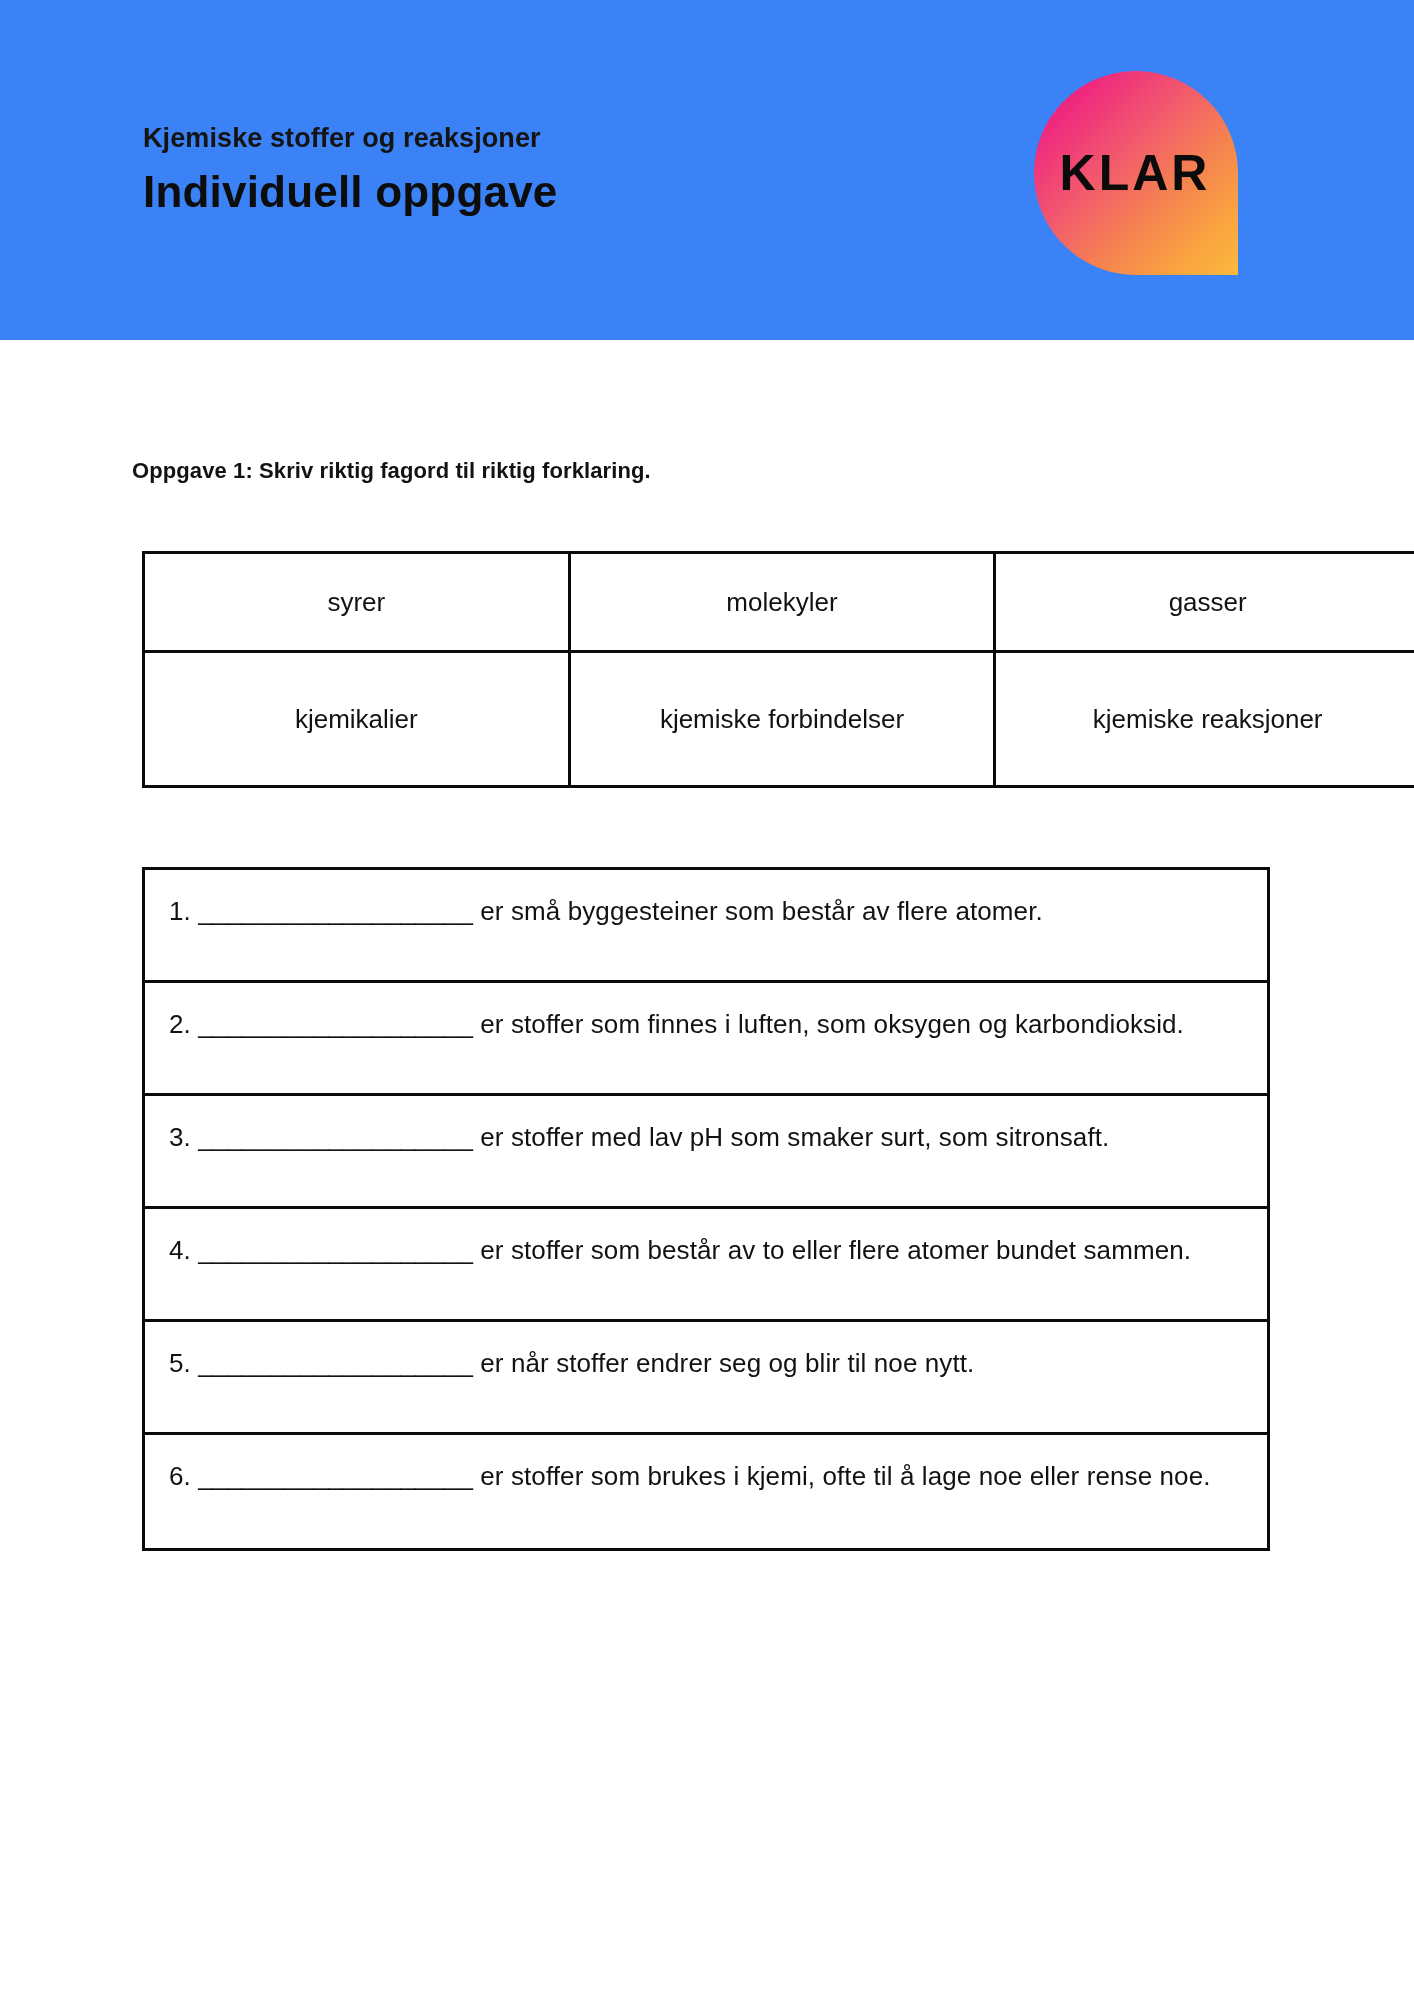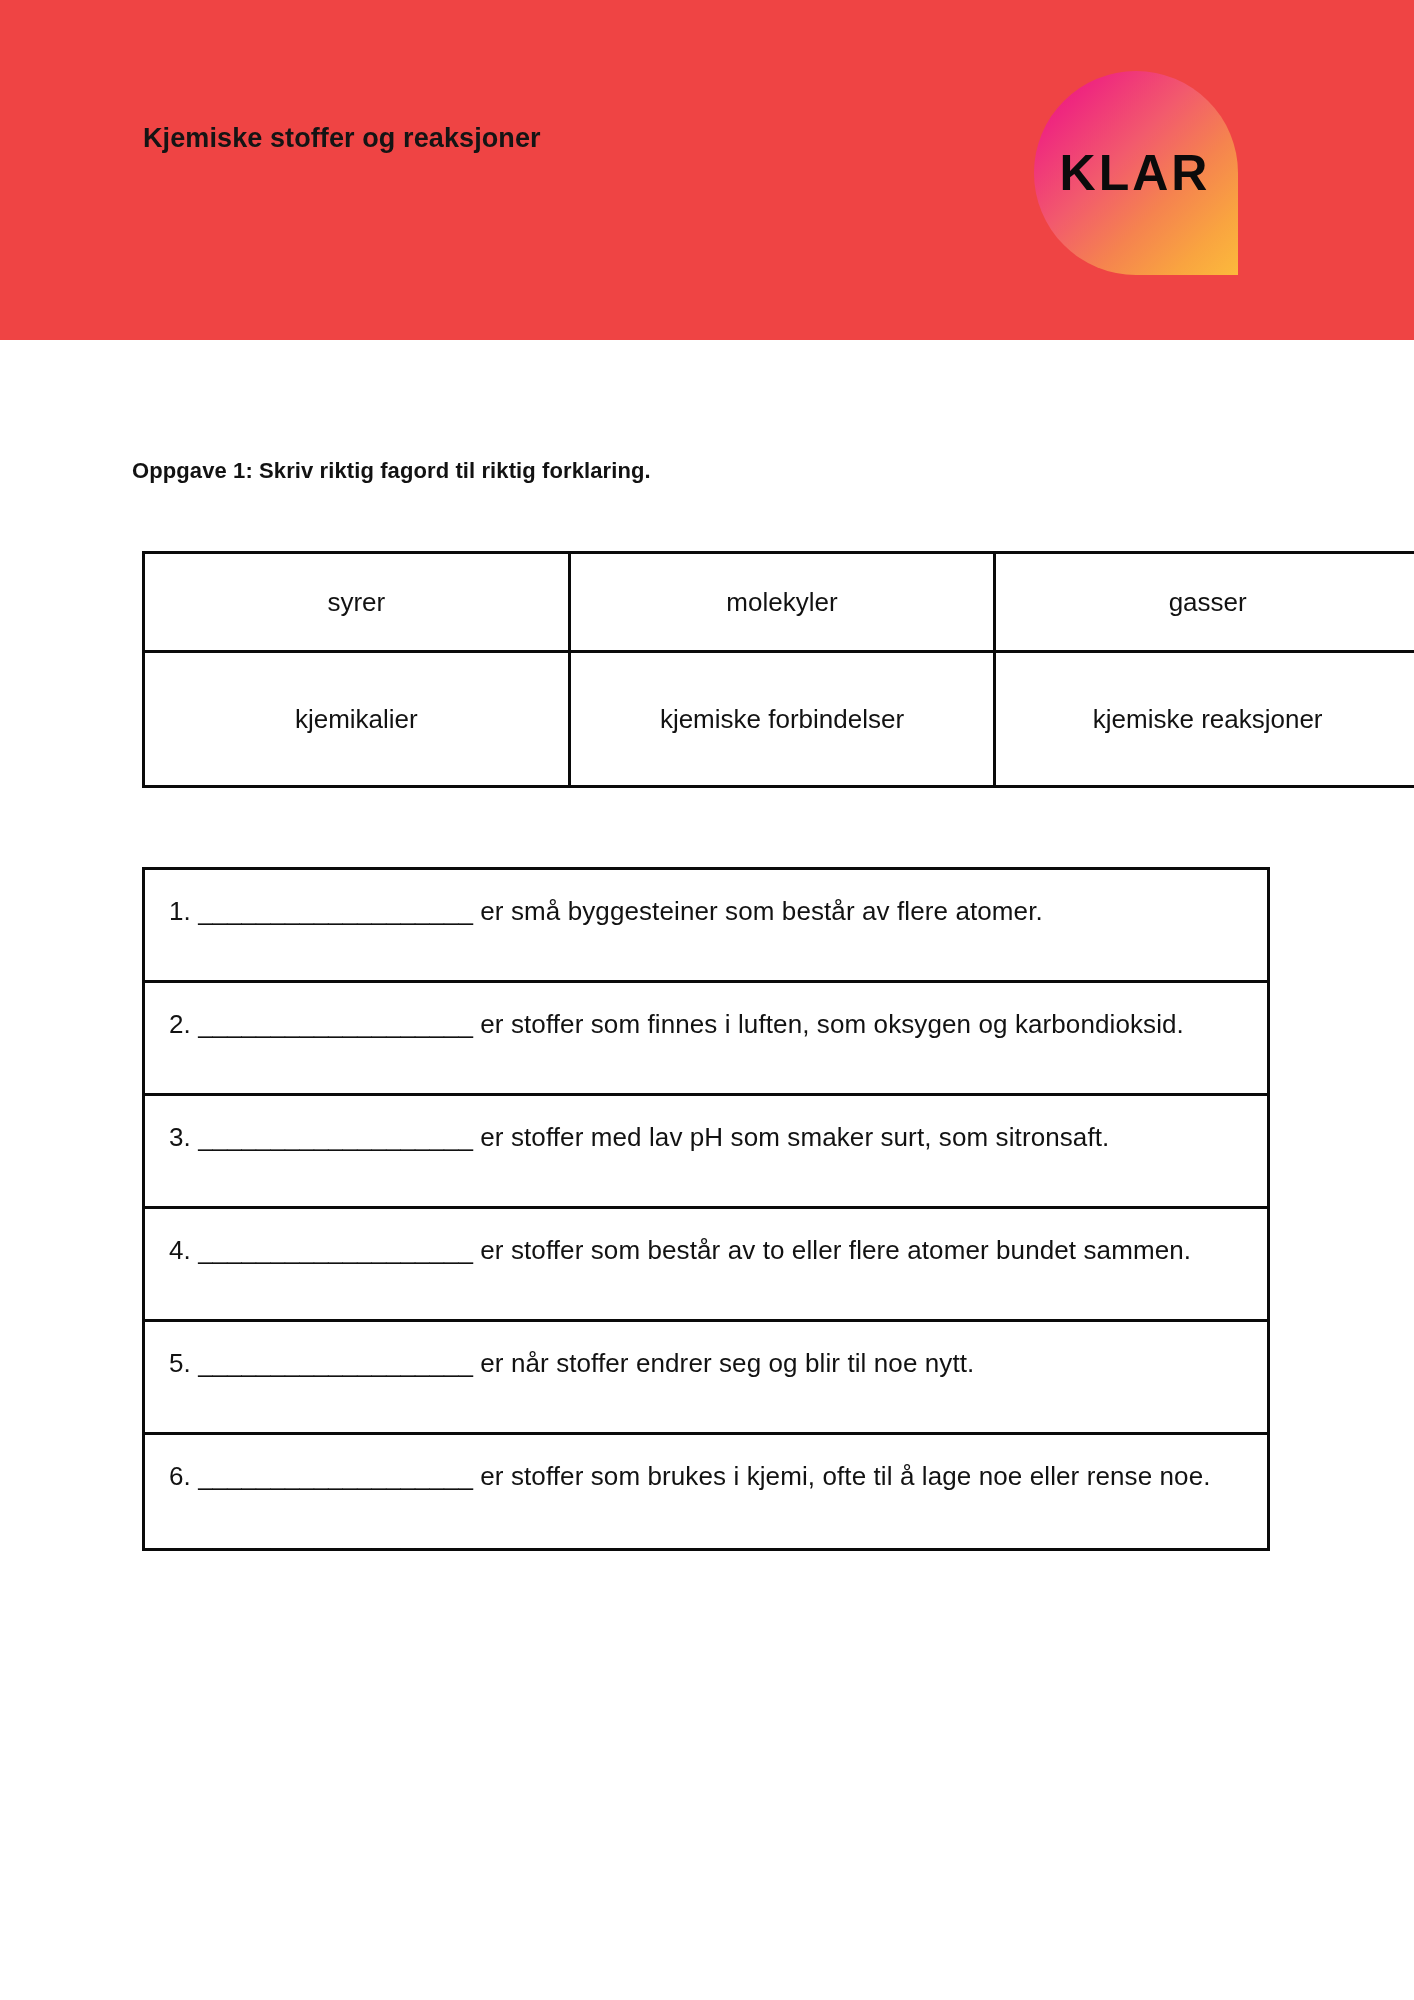--- a/index.html
+++ b/index.html
@@ -17,21 +17,21 @@
     position: relative;
   }
 
   
   .header-band {
     position: absolute;
     left: 0;
     top: 0;
     width: 1414px;
     height: 340px;
-    background: #ef4444;
+    background: #3b82f6;
   }
   .header-text-block {
     position: absolute;
     left: 143px;
     top: 122px;
   }
   .header-kicker {
     font-size: 27px;
     font-weight: bold;
     letter-spacing: 0.1px;
@@ -150,20 +150,21 @@
     white-space: pre;
     text-align: center;
   }
 </style>
 </head>
 <body>
 
 <div class="header-band">
   <div class="header-text-block">
     <div class="header-kicker">Kjemiske stoffer og reaksjoner</div>
+    <div class="header-title">Individuell oppgave</div>
   </div>
 
   <div class="logo">
     <div class="logo-text">KLAR</div>
   </div>
 </div>
 
 <div class="content">
 
   <div class="task-heading">Oppgave 1: Skriv riktig fagord til riktig forklaring.</div>

